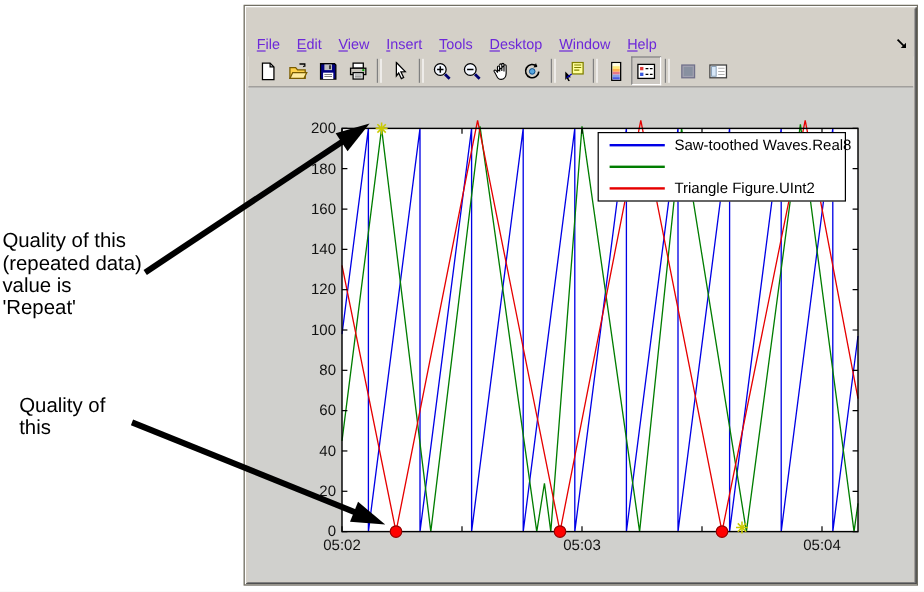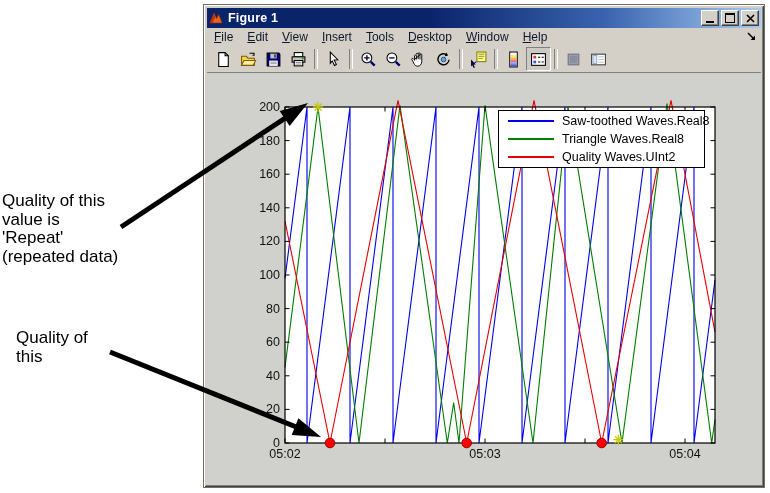--- a/index.html
+++ b/index.html
@@ -22,21 +22,21 @@
   #titlebar .app-icon{width:16px;height:16px;margin:0 3px 0 2px;display:flex;align-items:center;}
   #titletext{color:#fff;font-weight:bold;font-size:12.5px;letter-spacing:.2px;}
   .winbtns{margin-left:auto;margin-right:2px;display:flex;}
   .wbtn{width:16px;height:14px;background:#D4D0C8;border:1px solid;
         border-color:#FFFFFF #404040 #404040 #FFFFFF;box-shadow:inset -1px -1px 0 #808080;
         display:flex;align-items:center;justify-content:center;margin-left:2px;cursor:default;}
   .g-min{width:8px;height:2px;background:#000;margin-top:7px;}
   .g-max{width:8px;height:7px;border:1px solid #000;border-top:2px solid #000;}
 
   #menubar{position:absolute;left:3px;top:23px;right:3px;height:18px;background:#D4D0C8;
-           display:flex;align-items:center;font-size:12px;color:#0f172a;}
+           display:flex;align-items:center;font-size:12px;color:#6d28d9;}
   .menu-item{padding:2px 7px;}
   .menu-item u{text-decoration:underline;}
   #dock-arrow{position:absolute;right:6px;top:26px;width:12px;height:12px;}
 
   #toolbar{position:absolute;left:3px;top:41px;right:3px;height:26px;background:#D4D0C8;
            display:flex;align-items:center;border-bottom:1px solid #808080;
            box-shadow:0 1px 0 #fff;padding-left:4px;}
   .tb-btn{width:23px;height:22px;display:flex;align-items:center;justify-content:center;
           border:1px solid transparent;}
   .tb-btn.pressed{border-color:#808080 #FFFFFF #FFFFFF #808080;background:#CDC9C3;}
@@ -136,50 +136,28 @@
       <rect x="2.8" y="4.2" width="3.6" height="7.6" fill="#D8E8F8" stroke="#8098B0" stroke-width=".7"></rect>
       <path d="M8 5.5h5M8 8h5M8 10.5h5" stroke="#B0B0B0" stroke-width=".8"></path>
     </symbol>
   </defs>
 </svg>
 
 <div id="stage">
 
   <div class="note" id="note-repeat">
       <div>Quality of this</div>
+      <div>(repeated data)</div>
       <div>value is 'Repeat'</div>
-      <div>(repeated data)</div>
     </div>
   <div class="note" id="note-bad">
       <div>Quality of this</div>
     </div>
 
   <div id="win">
-    <div id="titlebar">
-      <span class="app-icon">
-        <svg width="14" height="14" viewBox="0 0 14 14">
-          <path d="M1 12 L5 2.2 L7.6 7.6 L9.8 3.4 L13 12 Z" fill="#E8641B" stroke="#8A3008" stroke-width=".6"></path>
-          <path d="M1 12 L5 2.2 L6.4 5.2 L3.6 12 Z" fill="#C03010"></path>
-        </svg>
-      </span>
-      <span id="titletext">Figure 1</span>
-      <span class="winbtns">
-        <span class="wbtn">
-            <span class="g-min"></span>
-          </span>
-        <span class="wbtn">
-            <span class="g-max"></span>
-          </span>
-        <span class="wbtn">
-          <svg width="11" height="11" viewBox="0 0 11 11">
-            <path d="M2 2l7 7M9 2l-7 7" stroke="#000" stroke-width="1.6"></path>
-          </svg>
-        </span>
-      </span>
-    </div>
 
     <div id="menubar">
         <span class="menu-item"><u>F</u>ile</span>
         <span class="menu-item"><u>E</u>dit</span>
         <span class="menu-item"><u>V</u>iew</span>
         <span class="menu-item"><u>I</u>nsert</span>
         <span class="menu-item"><u>T</u>ools</span>
         <span class="menu-item"><u>D</u>esktop</span>
         <span class="menu-item"><u>W</u>indow</span>
         <span class="menu-item"><u>H</u>elp</span>
@@ -346,25 +324,24 @@
             <line x1="407.8333333333333" y1="370.14" x2="414.8333333333333" y2="363.14"></line>
           </g>
         </svg>
       <div id="legend">
           <div class="lg-row">
             <span class="lg-line" style="background: rgb(0, 0, 230);"></span>
             <span class="lg-label">Saw-toothed Waves.Real8</span>
           </div>
           <div class="lg-row">
             <span class="lg-line" style="background: rgb(0, 125, 0);"></span>
-            <span class="lg-label">Triangle Waves.Real8</span>
           </div>
           <div class="lg-row">
             <span class="lg-line" style="background: rgb(230, 0, 0);"></span>
-            <span class="lg-label">Quality Waves.UInt2</span>
+            <span class="lg-label">Triangle Figure.UInt2</span>
           </div>
         </div>
     </div>
   </div>
 
   <svg id="arrows" width="770" height="493">
       <g>
         <line x1="121" y1="227" x2="287.99794230468086" y2="116.26339654662874" stroke="#000" stroke-width="5"></line>
         <polygon points="308,103 289.63803972711344,125.97473427347822 279.6904923171419,110.97319100198885" fill="#000"></polygon>
       </g>

